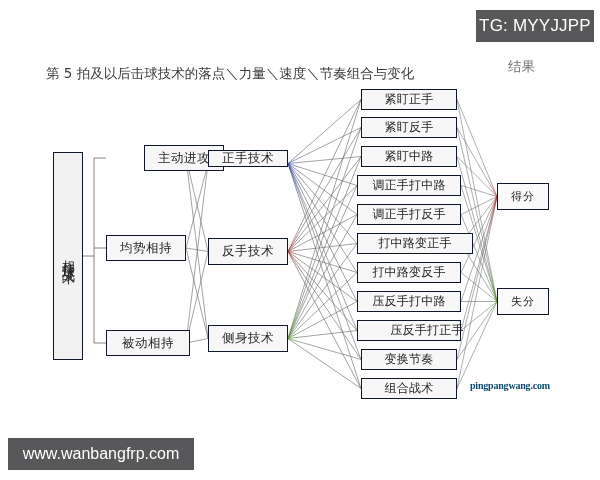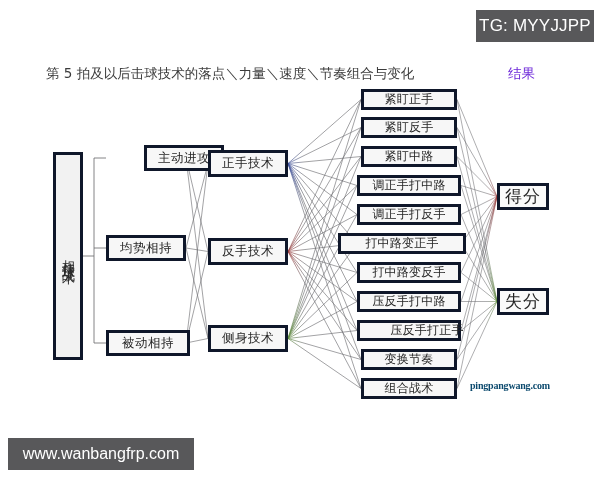--- a/index.html
+++ b/index.html
@@ -61,31 +61,31 @@
     left: 46px;
     top: 65px;
     font-size: 13.5px;
     color: #3b3b3b;
     white-space: nowrap;
     font-family: "DejaVu Sans", sans-serif;
   }
   .result-title {
     position: absolute;
     left: 508px;
-    top: 65px;
+    top: 58px;
     font-size: 13.5px;
-    color: #6d28d9;
+    color: #737373;
     white-space: nowrap;
     font-family: "DejaVu Sans", sans-serif;
   }
   
   .node {
     position: absolute;
     box-sizing: border-box;
-    border: 3px solid #0f172a;
+    border: 1px solid #0f172a;
     background: #f7f7f7;
     color: #262626;
     display: flex;
     align-items: center;
     justify-content: center;
     font-size: 12.5px;
     letter-spacing: 0.5px;
     white-space: nowrap;
     font-family: "DejaVu Sans", sans-serif;
   }
@@ -93,21 +93,21 @@
     writing-mode: vertical-rl;
     letter-spacing: 3px;
     font-size: 13px;
     background: #f2f2f2;
   }
   .node.small {
     font-size: 12px;
     letter-spacing: 0.2px;
   }
   .node.result {
-    font-size: 17px;
+    font-size: 11px;
     letter-spacing: 1px;
     background: #fafafa;
   }
   #edges {
     position: absolute;
     left: 0;
     top: 0;
     width: 600px;
     height: 480px;
     pointer-events: none;
@@ -412,30 +412,30 @@
 
   <div class="col-title">第 5 拍及以后击球技术的落点＼力量＼速度＼节奏组合与变化</div>
   <div class="result-title">结果</div>
 
   <div class="node vert" style="left:53px; top:152px; width:30px; height:208px;">相持球战术</div>
 
   <div class="node" style="left:106px; top:145px; width:80px; height:26px;margin-left:38px;">主动进攻</div>
   <div class="node" style="left:106px; top:235px; width:80px; height:26px;">均势相持</div>
   <div class="node" style="left:106px; top:330px; width:84px; height:26px;">被动相持</div>
 
-  <div class="node" style="left:208px; top:150px; width:80px; height:27px;">正手技术</div>
+  <div class="node" style="left:208px; top:150px; width:80px; height:17px;">正手技术</div>
   <div class="node" style="left:208px; top:238px; width:80px; height:27px;">反手技术</div>
   <div class="node" style="left:208px; top:325px; width:80px; height:27px;">侧身技术</div>
 
   <div class="node small" style="left:361px; top:89px; width:96px; height:21px;">紧盯正手</div>
   <div class="node small" style="left:361px; top:117px; width:96px; height:21px;">紧盯反手</div>
   <div class="node small" style="left:361px; top:146px; width:96px; height:21px;">紧盯中路</div>
   <div class="node small" style="left:357px; top:175px; width:104px; height:21px;">调正手打中路</div>
   <div class="node small" style="left:357px; top:204px; width:104px; height:21px;">调正手打反手</div>
-  <div class="node small" style="left:338px; top:233px; width:128px; height:21px;">打中路变正手</div>
+  <div class="node small" style="left:357px; top:233px; width:116px; height:21px;">打中路变正手</div>
   <div class="node small" style="left:357px; top:262px; width:104px; height:21px;">打中路变反手</div>
   <div class="node small" style="left:357px; top:291px; width:104px; height:21px;">压反手打中路</div>
   <div class="node small" style="left:357px; top:320px; width:104px; height:21px;padding-left:36px;">压反手打正手</div>
   <div class="node small" style="left:361px; top:349px; width:96px; height:21px;">变换节奏</div>
   <div class="node small" style="left:361px; top:378px; width:96px; height:21px;">组合战术</div>
 
   <div class="node result" style="left:497px; top:183px; width:52px; height:27px;">得分</div>
   <div class="node result" style="left:497px; top:288px; width:52px; height:27px;">失分</div>
 
   <div class="pp-watermark">pingpangwang.com</div>

